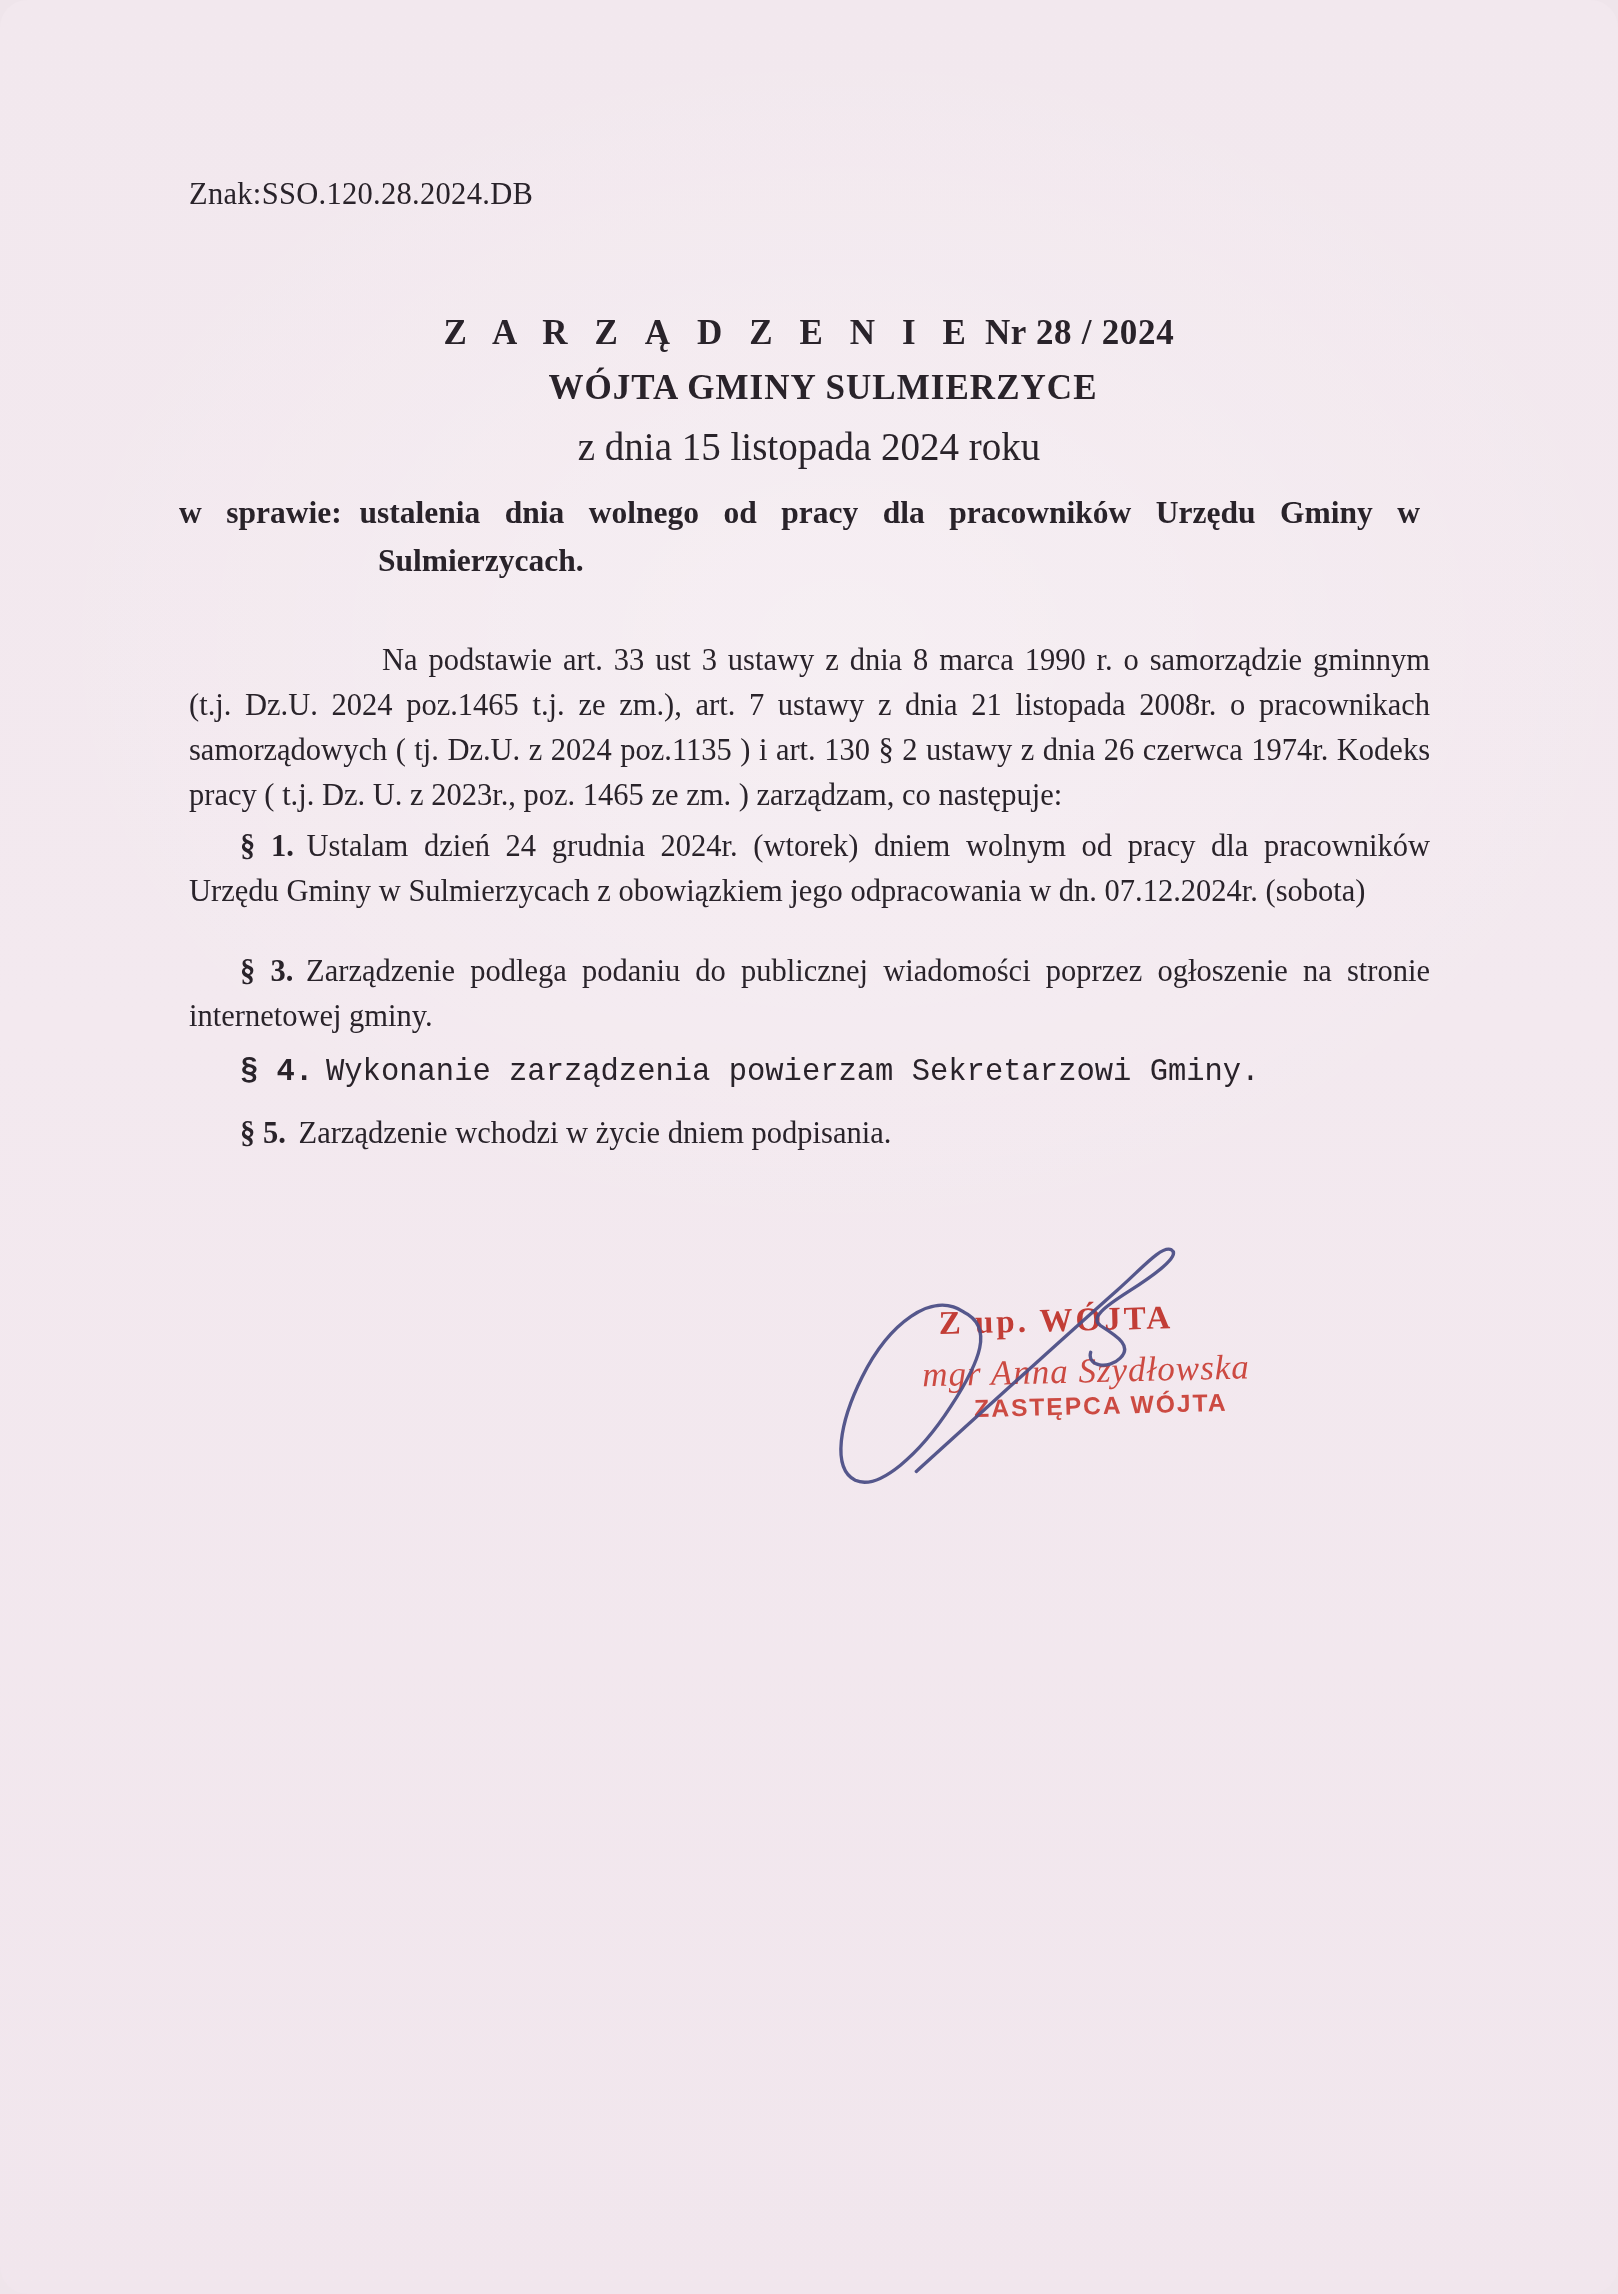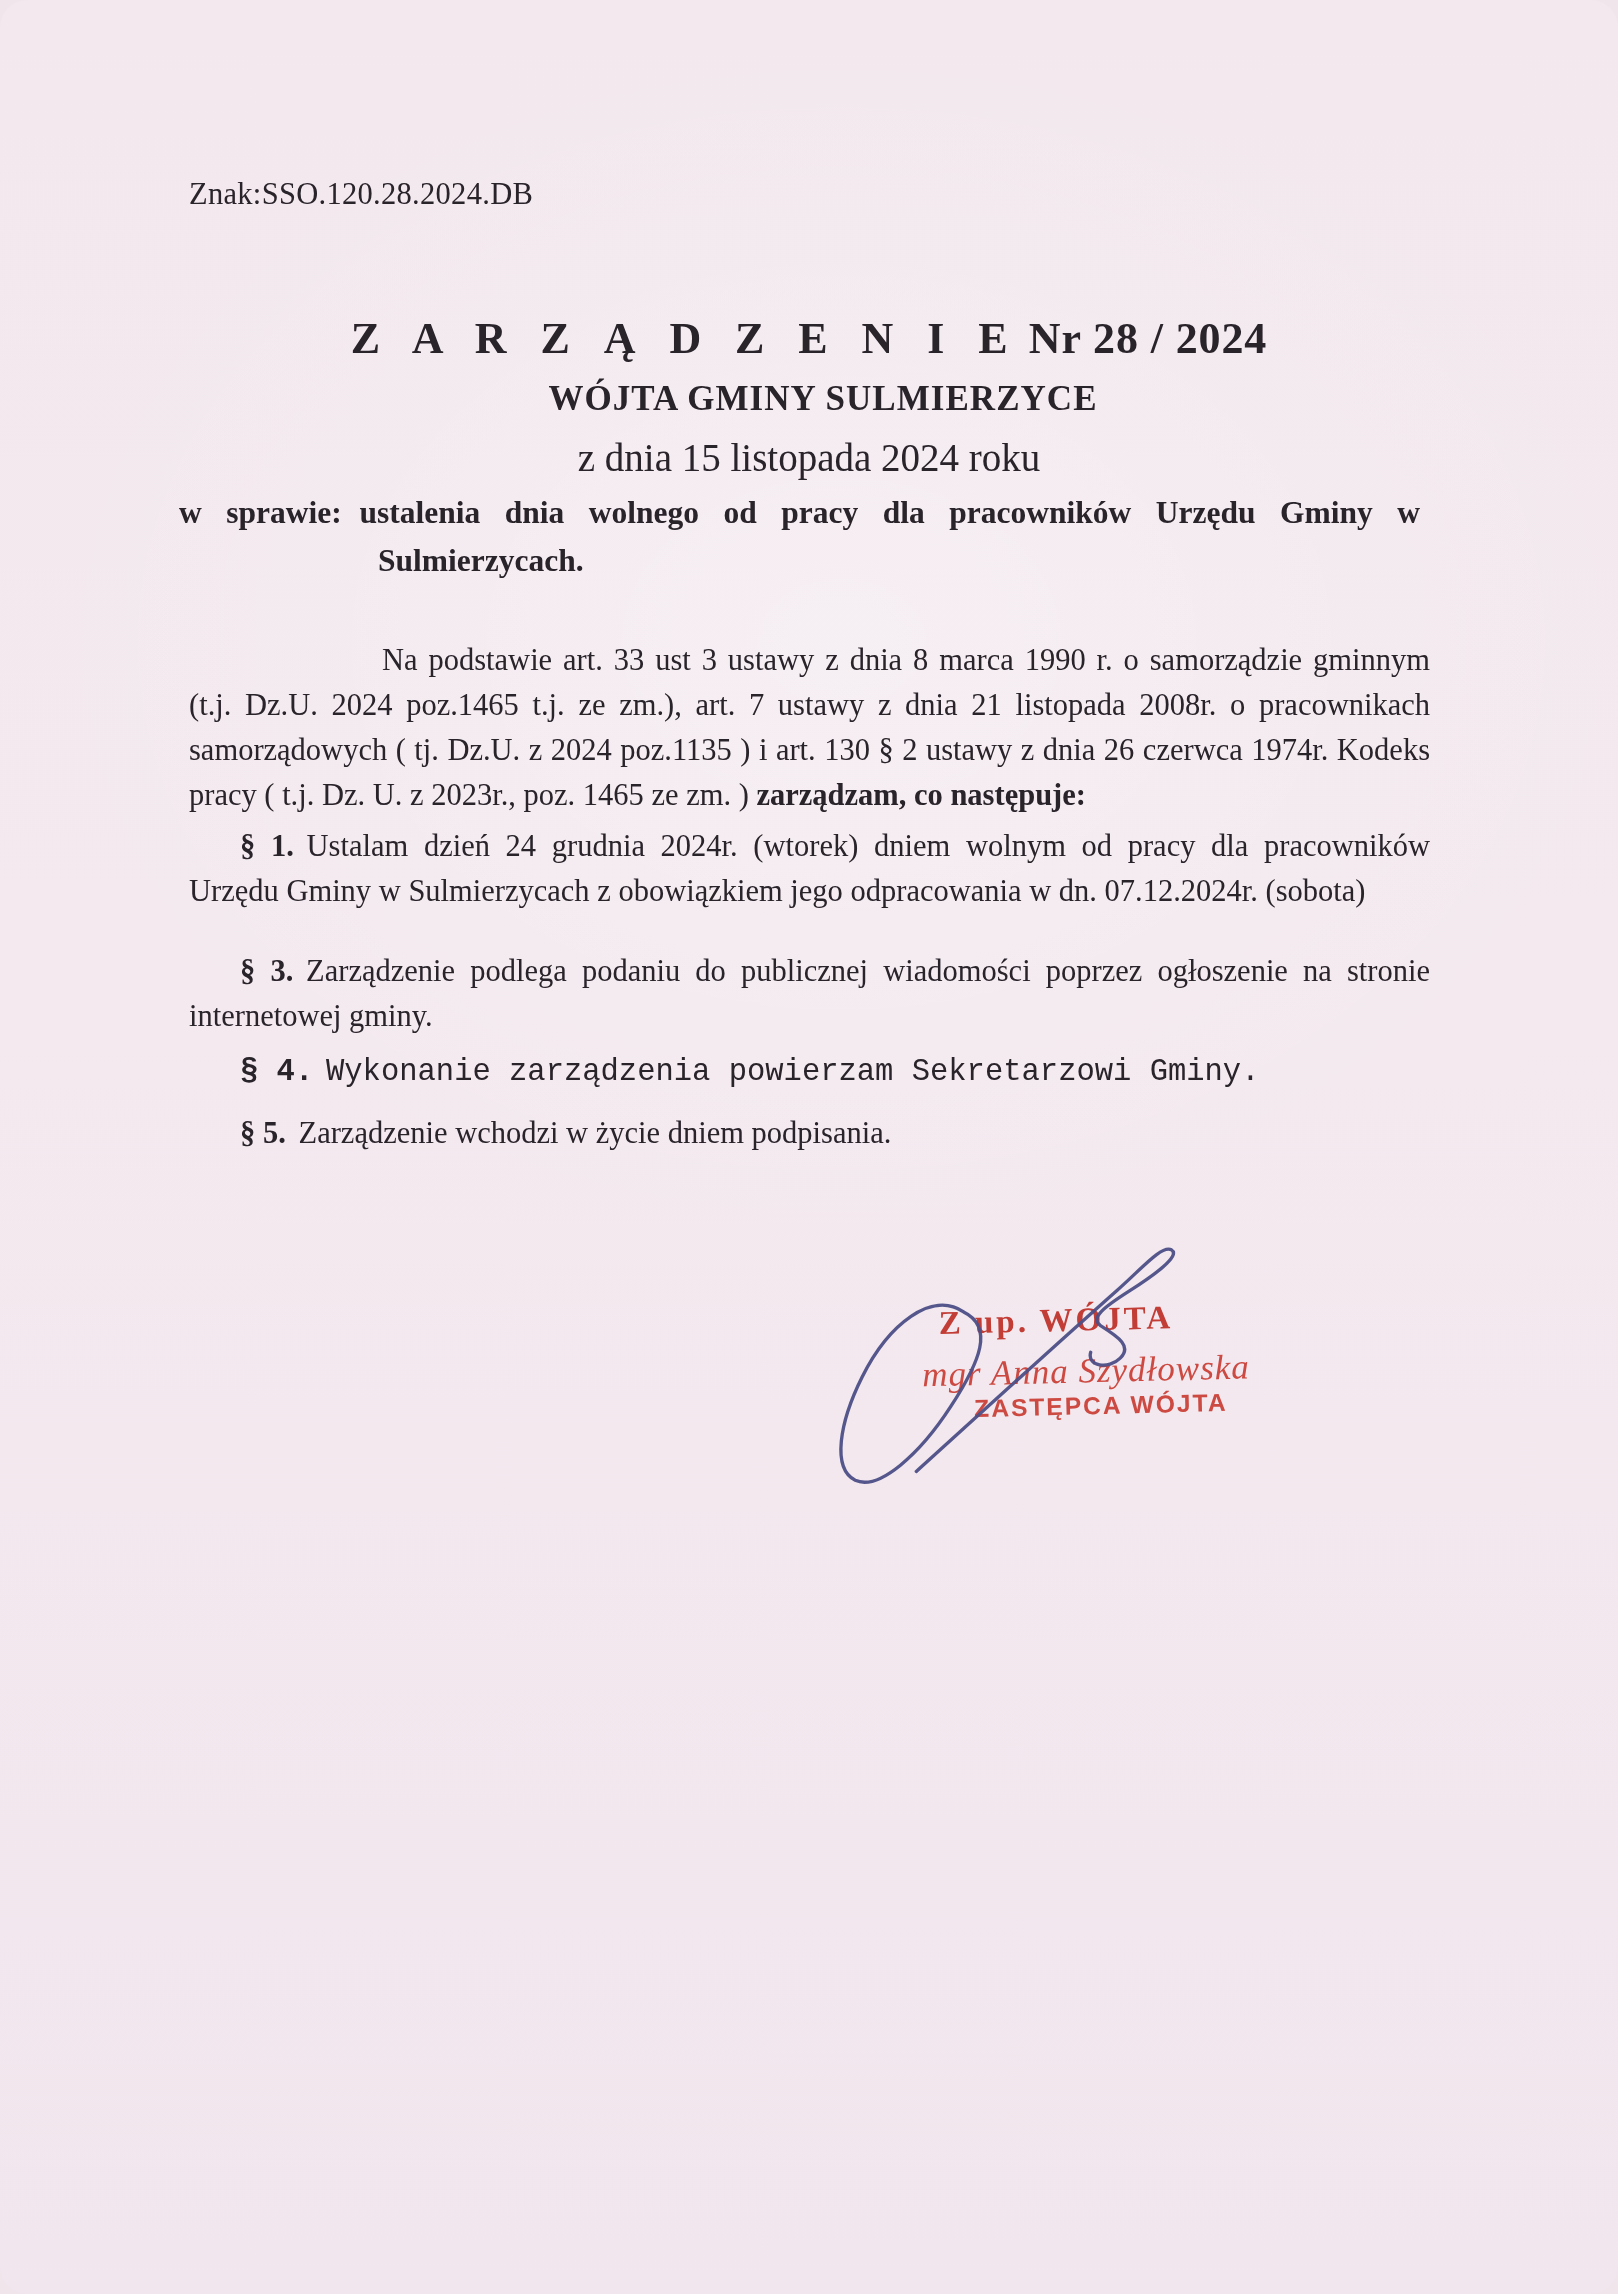--- a/index.html
+++ b/index.html
@@ -18,21 +18,21 @@
 
   .znak {
     position:absolute; left:189px; top:177px;
     font-size:30.5px; letter-spacing:0.3px;
   }
 
   .title-block {
     position:absolute; top:313px; left:0; width:100%;
     text-align:center; font-weight:bold;
   }
-  .title-l1 { font-size:44px; white-space:nowrap; }
+  .title-l1 { font-size:35px; white-space:nowrap; }
   .title-l1 .spaced { letter-spacing:0.26em; }
   .title-l1 .nr { letter-spacing:0.02em; margin-left:9.9px; }
   .title-l2 { font-size:35px; margin-top:14.8px; letter-spacing:0.03em;padding-left:28px; }
   .title-l3 { font-size:39px; font-weight:normal; margin-top:15.8px; }
 
   .subject {
     position:absolute; left:179px; top:489px; width:1241px;
     font-size:31.5px; font-weight:bold; line-height:48px;
     text-align:justify;
     padding-left:199px; text-indent:-199px;
@@ -42,21 +42,21 @@
   .para {
     position:absolute; left:189px; width:1241px;
     font-size:30.5px; line-height:45px; text-align:justify;
   }
   .p-basis { top:638px; text-indent:193px; }
   .p-1 { top:824px; text-indent:51px; }
   .p-3 { top:949px; text-indent:51px; }
   .p-4 { top:1050px; text-indent:51px;font-family:Liberation Mono, monospace; }
   .p-5 { top:1111px; text-indent:51px; }
   .marker { margin-right:12.8px; }
-  .bold-tail { font-weight:bold; }
+  .bold-tail { font-weight:normal; }
 
   .stamp {
     position:absolute; left:922px; top:1300px; width:355px;
     transform:rotate(-1.4deg);
   }
   .stamp-l1 {
     font-size:33px; font-weight:bold; letter-spacing:3px;
     line-height:39px; margin-left:17.7px;
     color:#c23d36;
     font-family:"Liberation Serif", serif;

